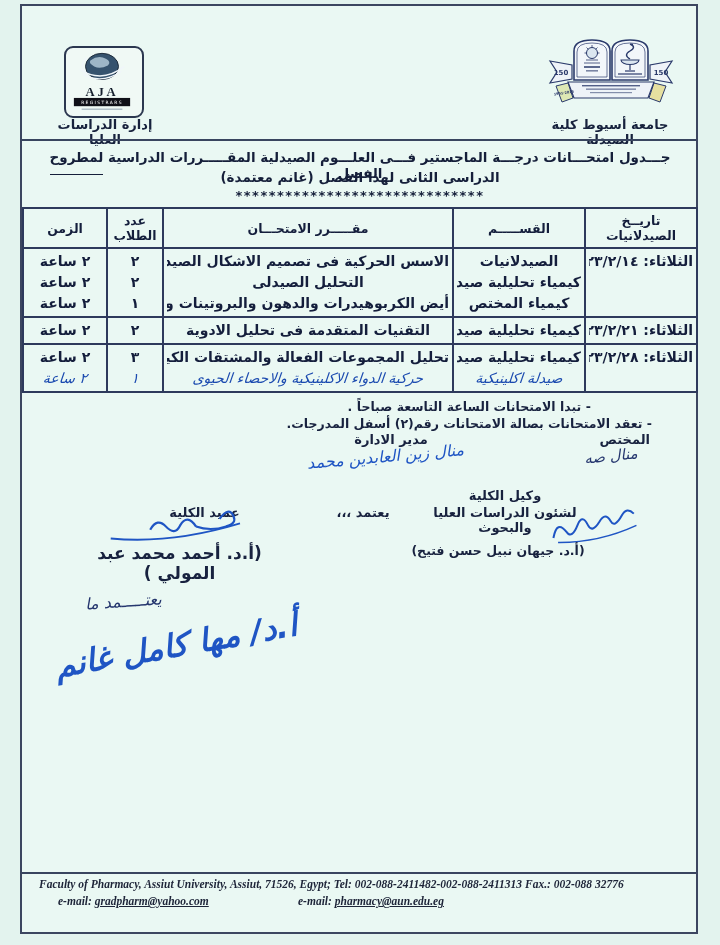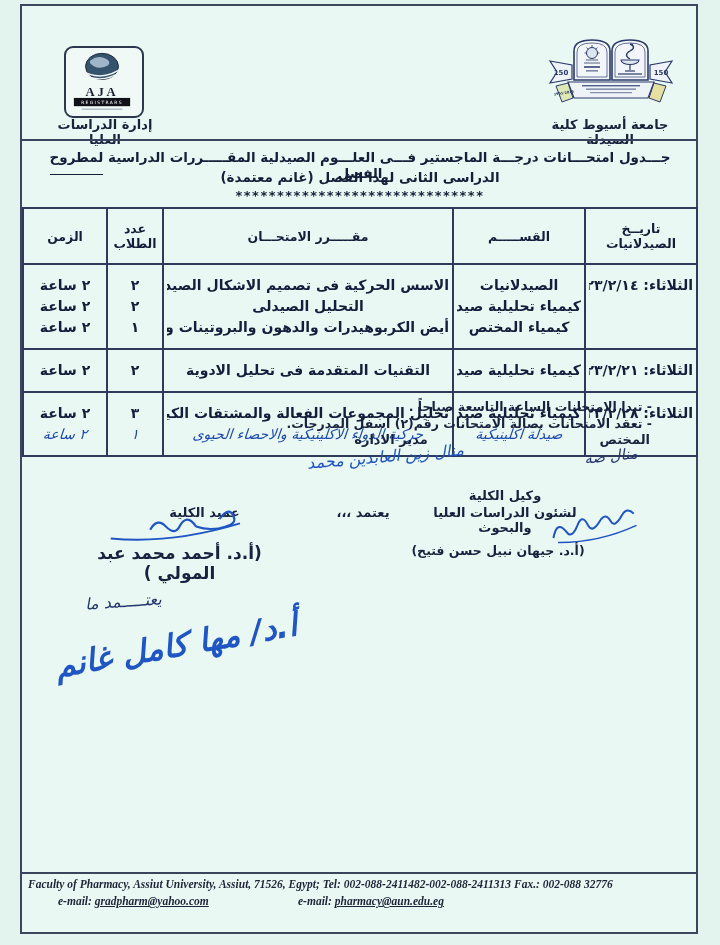--- a/index.html
+++ b/index.html
@@ -16,29 +16,29 @@
   .aja-box{position:absolute;left:64px;top:46px;width:76px;height:68px;border:2px solid #2c3850;border-radius:9px;background:#f0f9f5;}
   .org{position:absolute;font-size:13px;font-weight:700;color:#17223d;}
 
   
   .title-line{position:absolute;left:40px;width:640px;text-align:center;font-size:13.5px;font-weight:700;color:#151f3a;}
   .title-underline{border-bottom:1.6px solid #151f3a;padding-bottom:9px;}
   .stars{letter-spacing:1.5px;font-size:13px;}
 
   
   table.exams{position:absolute;left:22px;top:207px;width:674px;border-collapse:collapse;direction:rtl;table-layout:fixed;}
-  table.exams th,table.exams td{border:2px solid #2e3a5c;padding:10px 3px;vertical-align:top;color:#141e3c;}
+  table.exams th,table.exams td{border:2px solid #2e3a5c;padding:2px 3px;vertical-align:top;color:#141e3c;}
   table.exams th{font-size:12.5px;font-weight:700;height:34px;vertical-align:middle;}
   table.exams td{font-size:14px;font-weight:700;}
   .line{height:21px;line-height:21px;text-align:center;white-space:nowrap;overflow:hidden;}
   .date-cell{text-align:center;white-space:nowrap;}
   .hw{color:#1c4bb0;font-weight:400;font-style:italic;transform:skewX(-6deg);font-family:"DejaVu Sans",sans-serif;}
 
   
-  .note{font-size:12.5px;font-weight:700;color:#18223f;line-height:17px;text-align:right;}
+  .note{font-size:12.5px;font-weight:700;color:#18223f;line-height:17px;text-align:center;}
   .label{font-size:13px;font-weight:700;color:#18223f;}
   .sig-text{font-style:italic;white-space:nowrap;}
   .sig-dark{color:#25366e;}
   .sig-blue{color:#1f55c4;}
 
   .foot-line{position:absolute;font-family:"Liberation Serif",serif;font-style:italic;font-weight:700;color:#1d2438;font-size:11.5px;white-space:nowrap;}
   .u{text-decoration:underline;}
 </style>
 </head>
 <body>
@@ -217,20 +217,20 @@
     <path d="M120,14 q10,-12 14,-2 q3,8 -8,10 q-16,4 -30,-2" fill="none" stroke="#1f55c4" stroke-width="2.2"></path>
     <path d="M96,20 q-8,-14 -16,-2 q-6,10 -14,0 q-8,-10 -16,2" fill="none" stroke="#1f55c4" stroke-width="2.2"></path>
     <path d="M10,26 q60,10 130,-6" fill="none" stroke="#1f55c4" stroke-width="1.8"></path>
   </svg>
   <div class="abs rtl label ctr" style="left:82px;top:543px;width:195px;font-size:17px;">(أ.د. أحمد محمد عبد المولي )</div>
 
   <div class="abs rtl sig-text sig-dark" style="left:85px;top:592px;font-size:16px;transform:rotate(-4deg);">يعتـــــمد ما</div>
   <div class="abs rtl sig-text sig-blue b" style="left:52px;top:648px;font-size:32px;transform:rotate(-10deg);transform-origin:left top;">أ.د/ مها كامل غانم</div>
 
   <div class="rule" style="left:20px;top:872px;width:676px;"></div>
-  <div class="foot-line" style="left:28px;top:878px;text-align:right;">Faculty of Pharmacy, Assiut University, Assiut, 71526, Egypt;  Tel: 002-088-2411482-002-088-2411313    Fax.: 002-088 32776</div>
+  <div class="foot-line" style="left:39px;top:878px;text-align:right;">Faculty of Pharmacy, Assiut University, Assiut, 71526, Egypt;  Tel: 002-088-2411482-002-088-2411313    Fax.: 002-088 32776</div>
   <div class="foot-line" style="left:58px;top:895px;">
     <span>e-mail: </span><span class="u">gradpharm@yahoo.com</span>
   </div>
   <div class="foot-line" style="left:298px;top:895px;">
     <span>e-mail: </span><span class="u">pharmacy@aun.edu.eg</span>
   </div>
 </div>
 
 </body></html>

